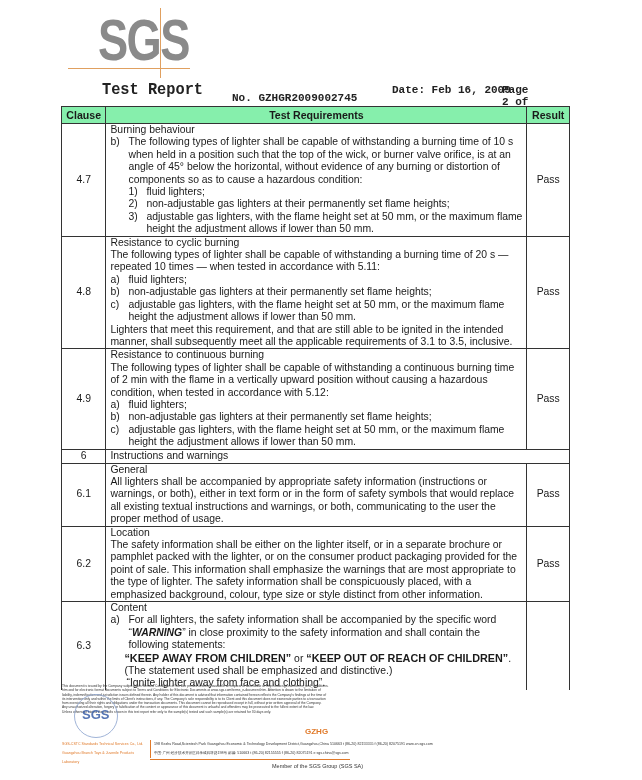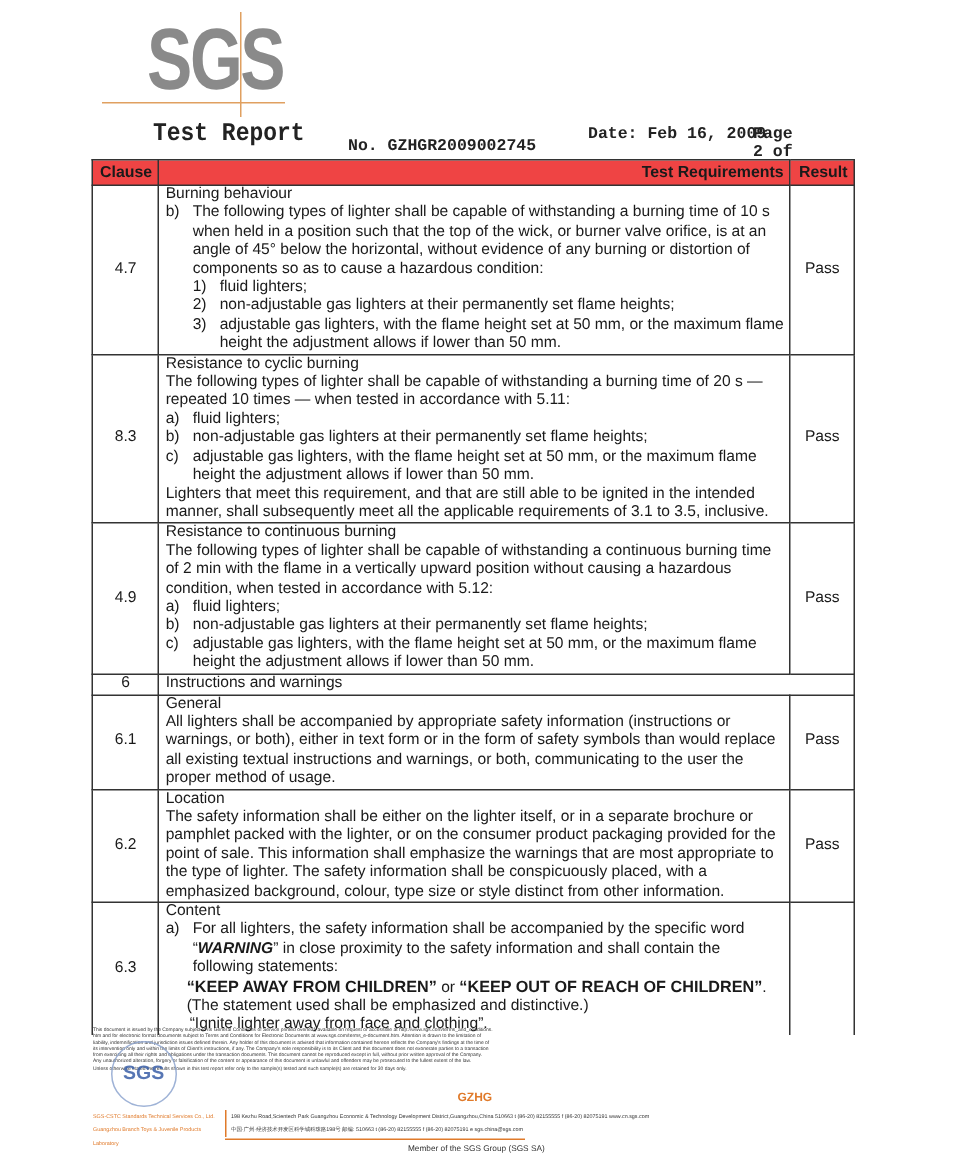--- a/index.html
+++ b/index.html
@@ -9,21 +9,21 @@
   .logo-vline { position:absolute; left:92px; top:0; width:1px; height:70px; background:#e0a060; }
   .logo-hline { position:absolute; left:0; top:60px; width:122px; height:1px; background:#e0a060; }
   .header-row { position:absolute; top:80px; left:0; width:520px; height:22px;font-family:Liberation Mono, monospace; }
   .hdr-title { position:absolute; left:102px; top:0; font-size:17px; font-weight:bold; color:#222; transform:scaleX(0.9); transform-origin:left top; }
   .hdr-no { position:absolute; left:232px; top:12px; font-size:11px; font-weight:bold; color:#222; }
   .hdr-date { position:absolute; left:392px; top:4px; font-size:11px; font-weight:bold; color:#222; }
   .hdr-page { position:absolute; left:502px; top:4px; font-size:11px; font-weight:bold; color:#222; }
 
   table.req { position:absolute; left:61px; top:106px; width:509px; border-collapse:collapse; font-size:10.4px; line-height:12.4px; }
   table.req td, table.req th { border:1.5px solid #333; padding:0 4px; vertical-align:middle; }
-  table.req th { background:#ef4444; font-weight:bold; height:16px; font-size:10.6px; text-align:right; }
+  table.req th { background:#86efac; font-weight:bold; height:16px; font-size:10.6px; text-align:center; }
   .c-clause { width:38px; text-align:center; }
   .c-result { width:38px; text-align:center; }
   table.req tr.last td { border-bottom:none; }
   .line { display:block; white-space:nowrap; }
   .item { display:flex; white-space:nowrap; }
   .item .lbl { width:18px; flex:none; }
   .item.sub { padding-left:18px; }
   .indent { padding-left:18px; white-space:nowrap; display:block; }
   b.warn { font-weight:bold;font-style:italic; }
   .big { font-weight:bold; font-size:10.8px; }
@@ -89,21 +89,21 @@
         <span>
           <span class="line">adjustable gas lighters, with the flame height set at 50 mm, or the maximum flame</span>
           <span class="line">height the adjustment allows if lower than 50 mm.</span>
         </span>
       </div>
     </td>
     <td class="c-result">Pass</td>
   </tr>
 
   <tr style="height:110px;">
-    <td class="c-clause">8.3</td>
+    <td class="c-clause">4.8</td>
     <td>
       <span class="line">Resistance to cyclic burning</span>
       <span class="line">The following types of lighter shall be capable of withstanding a burning time of 20 s —</span>
       <span class="line">repeated 10 times — when tested in accordance with 5.11:</span>
       <div class="item">
         <span class="lbl">a)</span>
         <span class="line">fluid lighters;</span>
       </div>
       <div class="item">
         <span class="lbl">b)</span>
@@ -151,21 +151,21 @@
   <tr class="tight-row" style="height:14px;">
     <td class="c-clause">6</td>
     <td colspan="2">Instructions and warnings</td>
   </tr>
 
   <tr style="height:59px;">
     <td class="c-clause">6.1</td>
     <td>
       <span class="line">General</span>
       <span class="line">All lighters shall be accompanied by appropriate safety information (instructions or</span>
-      <span class="line">warnings, or both), either in text form or in the form of safety symbols than would replace</span>
+      <span class="line">warnings, or both), either in text form or in the form of safety symbols that would replace</span>
       <span class="line">all existing textual instructions and warnings, or both, communicating to the user the</span>
       <span class="line">proper method of usage.</span>
     </td>
     <td class="c-result">Pass</td>
   </tr>
 
   <tr style="height:73px;">
     <td class="c-clause">6.2</td>
     <td>
       <span class="line">Location</span>

